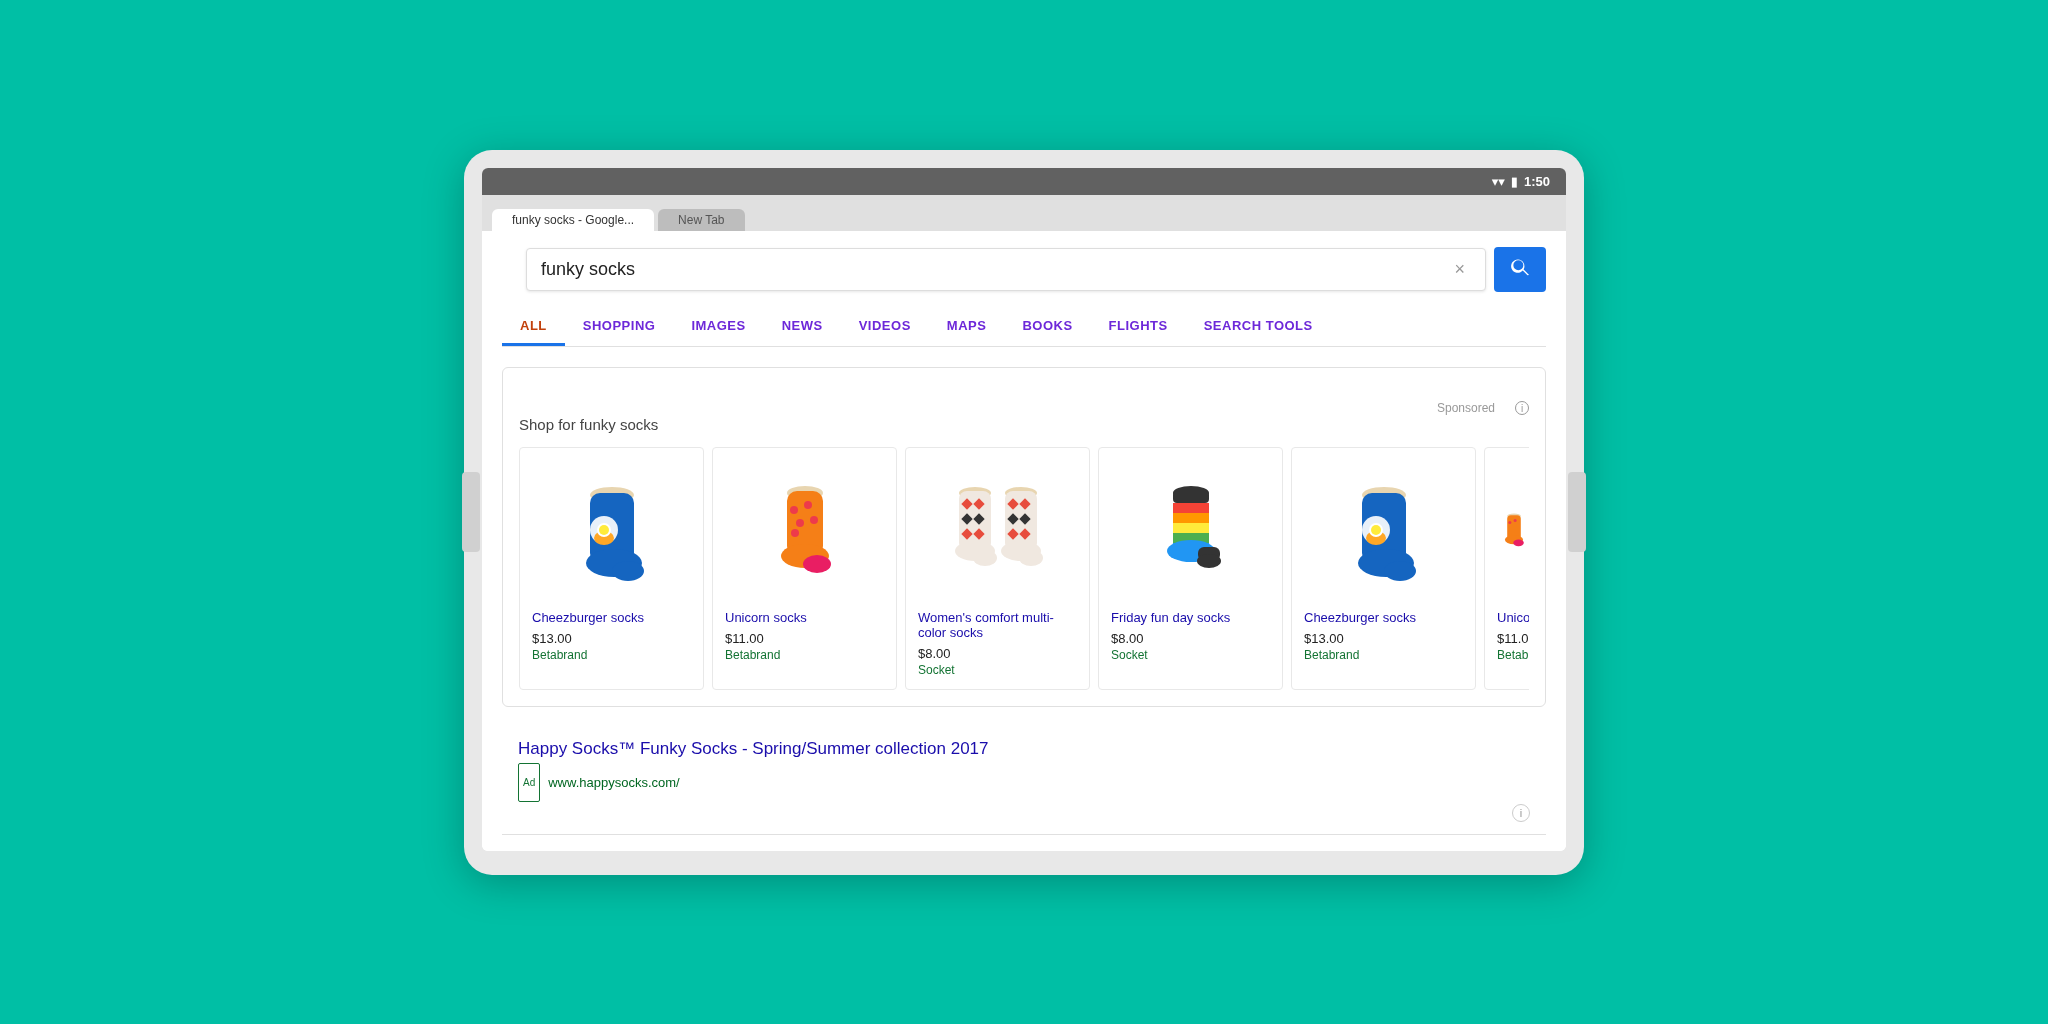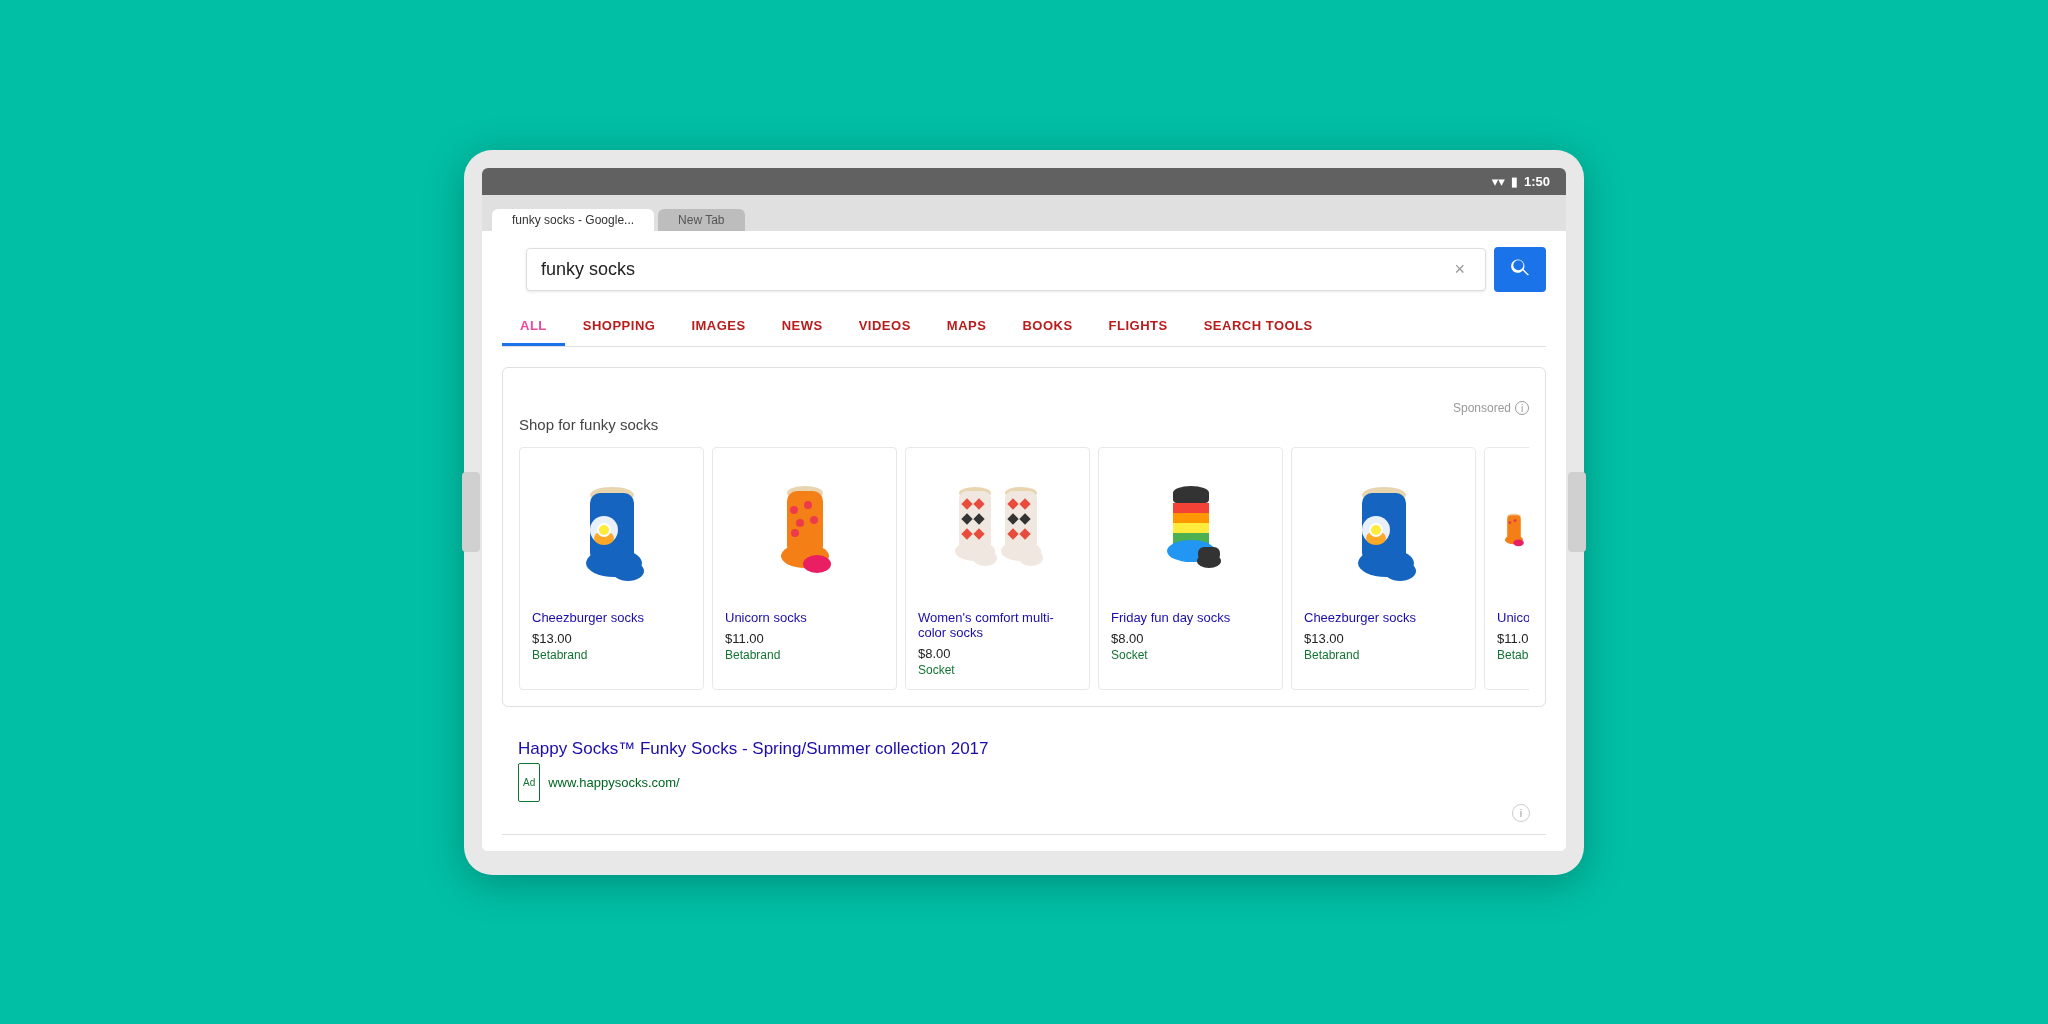--- a/index.html
+++ b/index.html
@@ -125,28 +125,28 @@
     .nav-tabs {
       display: flex;
       gap: 0;
       border-bottom: 1px solid #e0e0e0;
       margin-bottom: 20px;
     }
     .nav-tab {
       padding: 10px 18px;
       font-size: 13px;
       font-weight: 600;
-      color: #b91c1c;
+      color: #6d28d9;
       letter-spacing: 0.5px;
       cursor: pointer;
       border-bottom: 3px solid transparent;
       text-transform: uppercase;
     }
     .nav-tab.active {
-      color: #ec4899;
+      color: #c2410c;
       border-bottom: 3px solid #1a73e8;
     }
     .shop-section {
       border: 1px solid #e0e0e0;
       border-radius: 6px;
       padding: 16px;
       margin-bottom: 20px;
     }
     .shop-header {
       display: flex;
@@ -157,21 +157,21 @@
     .shop-title {
       font-size: 15px;
       color: #444;
       margin-top: 32px;
     }
     .sponsored {
       font-size: 12px;
       color: #999;
       display: flex;
       align-items: center;
-      gap: 4px;
+      gap: 20px;
     }
     .sponsored-info {
       width: 14px;
       height: 14px;
       border-radius: 50%;
       border: 1px solid #999;
       display: flex;
       align-items: center;
       justify-content: center;
       font-size: 10px;

